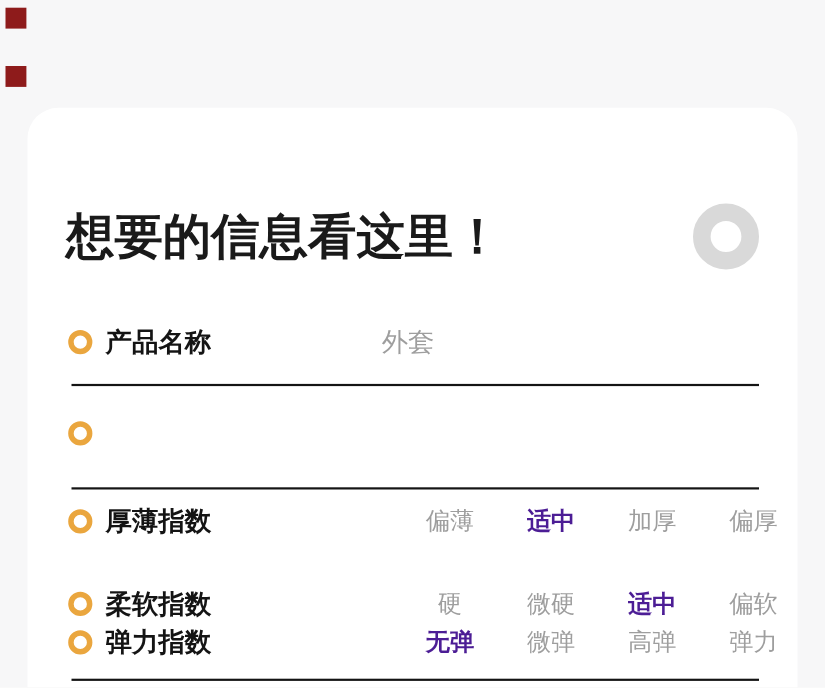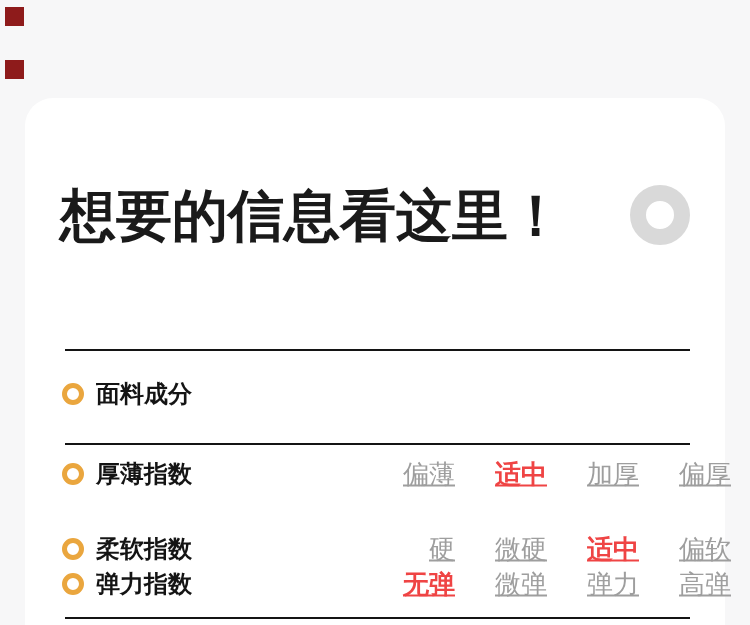--- a/index.html
+++ b/index.html
@@ -33,21 +33,21 @@
     height: 527px;
     background: #ffffff;
     border-radius: 28px 28px 0 0;
   }
 
   
   .title {
     position: absolute;
     left: 35px;
     top: 86px;
-    font-size: 56px;
+    font-size: 44px;
     line-height: 64px;
     font-weight: 700;
     color: #1a1a1a;
     letter-spacing: 0px;
     white-space: nowrap;
   }
   .title-donut {
     position: absolute;
     left: 605px;
     top: 87px;
@@ -107,28 +107,27 @@
     position: absolute;
     left: 338px;
     top: 50%;
     transform: translateY(-50%);
     display: flex;
     white-space: nowrap;
   }
   .opt {
     display: inline-block;
     width: 92px;
-    font-size: 26px;
+    font-size: 22px;
     color: #9e9e9e;
     font-weight: 400;
-    text-align: right;
-    text-decoration: underline;
+    text-align: center;
   }
   .opt.on {
-    color: #ef4444;
+    color: #4c1d95;
     font-weight: 700;
   }
 
   .divider {
     position: absolute;
     left: 40px;
     width: 625px;
     height: 2px;
     background: #141414;
   }
@@ -140,25 +139,29 @@
 <body>
 
 <div class="red-marker m1"></div>
 <div class="red-marker m2"></div>
 
 <div class="card">
 
   <div class="title">想要的信息看这里！</div>
   <div class="title-donut"></div>
 
+  <div class="row row-1">
+    <span class="bullet"></span>
+    <span class="row-label">产品名称</span>
+    <span class="row-value">外套</span>
+  </div>
   <div class="divider d1"></div>
 
   <div class="row row-2">
     <span class="bullet"></span>
-    <span class="row-label">面料成分</span>
   </div>
   <div class="divider d2"></div>
 
   <div class="row row-3">
     <span class="bullet"></span>
     <span class="row-label">厚薄指数</span>
     <span class="options">
       <span class="opt">偏薄</span>
       <span class="opt on">适中</span>
       <span class="opt">加厚</span>
@@ -176,19 +179,19 @@
       <span class="opt">偏软</span>
     </span>
   </div>
 
   <div class="row row-5">
     <span class="bullet"></span>
     <span class="row-label">弹力指数</span>
     <span class="options">
       <span class="opt on">无弹</span>
       <span class="opt">微弹</span>
+      <span class="opt">高弹</span>
       <span class="opt">弹力</span>
-      <span class="opt">高弹</span>
     </span>
   </div>
   <div class="divider d3"></div>
 
 </div>
 
 </body></html>

